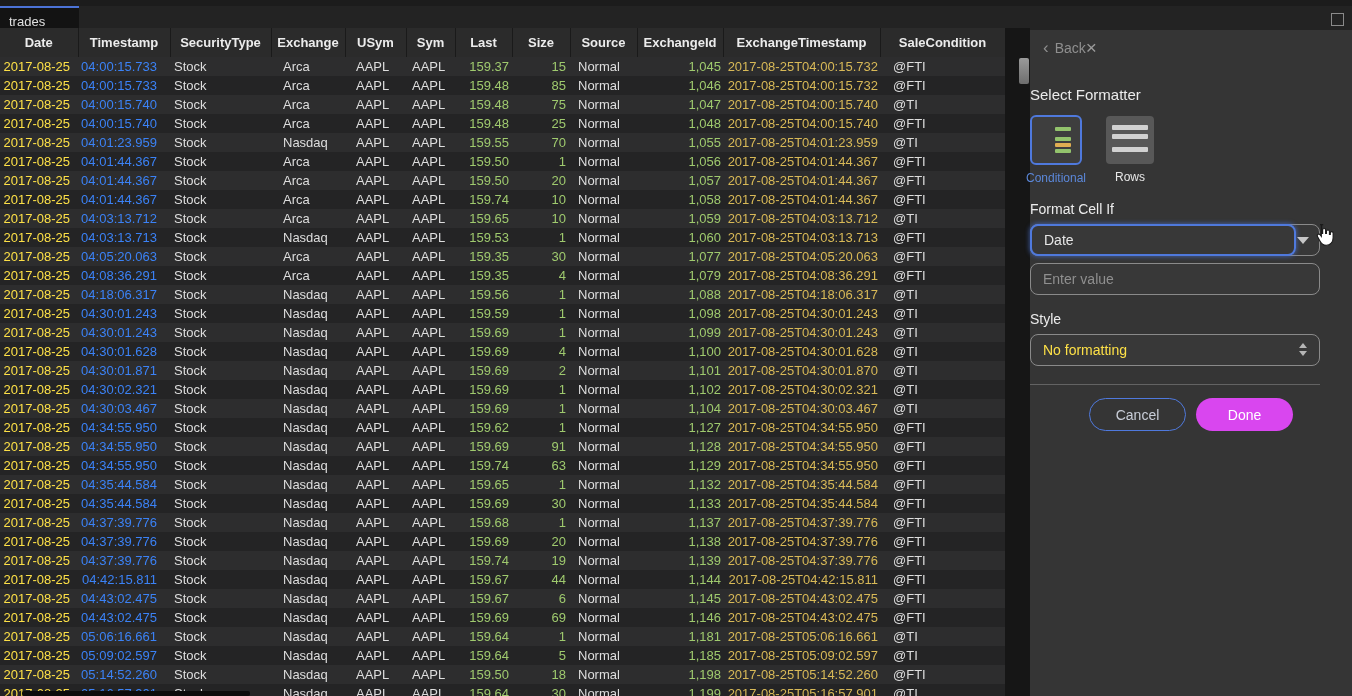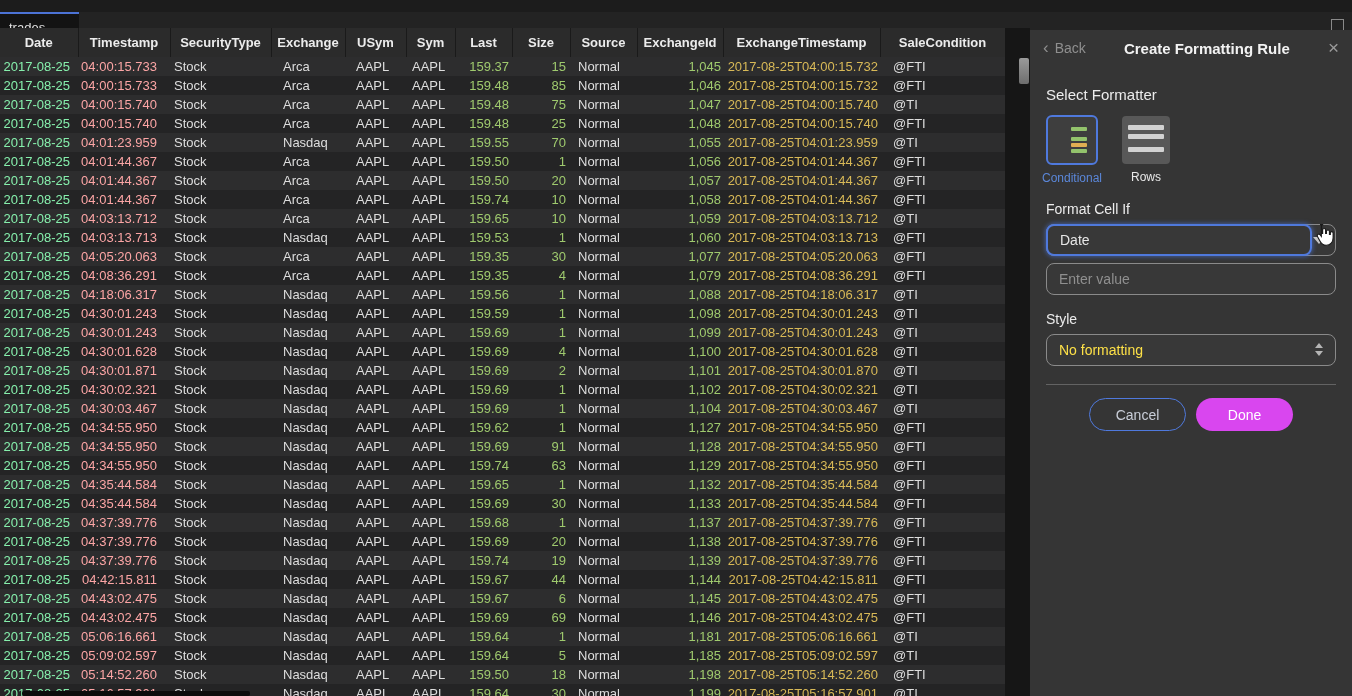--- a/index.html
+++ b/index.html
@@ -3,21 +3,21 @@
 <meta charset="utf-8">
 <style>
   * { margin:0; padding:0; box-sizing:border-box; }
   html,body { background:#111; }
   .screen {
     position:relative; width:1352px; height:696px; overflow:hidden;
     background:#1c1c1c; font-family:"Liberation Sans","DejaVu Sans",sans-serif;
     color:#e4e4e4; cursor:default;
   }
   
-  .topbar { position:absolute; left:0; top:12px; width:1352px; height:28px; background:#232323; }
+  .topbar { position:absolute; left:0; top:6px; width:1352px; height:28px; background:#232323; }
   .tab {
     position:absolute; left:0; top:0; width:79px; height:28px; background:#131313;
     border-top:2px solid #4c73d6; display:flex; align-items:center; padding-left:9px;
     font-size:13px; color:#e0e0e0;
   }
   .win-square {
     position:absolute; right:8px; top:7px; width:13px; height:13px;
     border:1.5px solid #8a8a8a; background:transparent;
   }
   
@@ -25,22 +25,22 @@
   table { border-collapse:collapse; table-layout:fixed; width:1005px; }
   thead th {
     height:29px; background:#2b2b2b; border-right:1px solid #1a1a1a;
     font-size:13px; font-weight:bold; color:#ececec; text-align:center; white-space:nowrap; overflow:hidden;
   }
   tbody td {
     height:19px; font-size:13px; color:#dedede; white-space:nowrap; overflow:hidden; line-height:19px;
   }
   tbody tr:nth-child(odd)  { background:#2d2d2e; }
   tbody tr:nth-child(even) { background:#242425; }
-  .c0  { text-align:right; padding-right:8px;  color:#86efac; }
-  .c1  { text-align:right; padding-right:13px; color:#fca5a5; }
+  .c0  { text-align:right; padding-right:8px;  color:#fde047; }
+  .c1  { text-align:right; padding-right:13px; color:#3b82f6; }
   .c2  { text-align:left;  padding-left:4px; }
   .c3  { text-align:left;  padding-left:12px; }
   .c4  { text-align:left;  padding-left:11px; }
   .c5  { text-align:left;  padding-left:6px; }
   .c6  { text-align:right; padding-right:3px;  color:#9fca6e; }
   .c7  { text-align:right; padding-right:4px;  color:#9fca6e; }
   .c8  { text-align:left;  padding-left:8px; }
   .c9  { text-align:right; padding-right:2px;  color:#9fca6e; }
   .c10 { text-align:right; padding-right:2px;  color:#d8b957; }
   .c11 { text-align:left;  padding-left:13px; }
@@ -55,21 +55,21 @@
   }
   
   .panel {
     position:absolute; left:1030px; top:30px; width:322px; height:666px; background:#353535;
   }
   .panel-header { display:flex; align-items:center; height:32px; padding:0 13px; margin-top:2px; }
   .back-btn { display:flex; align-items:center; gap:6px; color:#8f8f8f; font-size:14px; cursor:pointer; }
   .back-chevron { font-size:17px; line-height:14px; color:#8f8f8f; }
   .panel-title { flex:1; text-align:center; font-size:15px; font-weight:bold; color:#f2f2f2; }
   .close-btn { color:#9a9a9a; font-size:19px; line-height:16px; cursor:pointer; }
-  .panel-body { padding:0 16px; }
+  .panel-body { padding:0 0; }
   .section-heading { font-size:15px; color:#ececec; margin-top:22px; }
   .formatter-row { display:flex; gap:22px; margin-top:12px; }
   .formatter-option { display:flex; flex-direction:column; align-items:center; width:52px; cursor:pointer; }
   .tile { width:52px; height:50px; border-radius:6px; position:relative; }
   .tile-conditional { background:#3e3e3e; border:2px solid #4f79dd; }
   .tile-rows { background:#585858; width:48px; height:48px; margin-top:1px; border-radius:4px; }
   .cond-bars { position:absolute; right:9px; top:10px; display:flex; flex-direction:column; align-items:stretch; width:16px; }
   .cond-bar { height:4px; border-radius:1px; }
   .cond-bar + .cond-bar { margin-top:2px; }
   .bar-green { background:#93c36c; }
@@ -638,21 +638,20 @@
     <div class="vscroll-thumb"></div>
   </div>
   <div class="hscroll-thumb"></div>
 
   <div class="panel">
     <div class="panel-header">
       <div class="back-btn">
         <span class="back-chevron">‹</span>
         <span>Back</span>
       </div>
-      <div class="panel-title">Create Formatting Rule</div>
       <div class="close-btn">×</div>
     </div>
 
     <div class="panel-body">
       <div class="section-heading">Select Formatter</div>
 
       <div class="formatter-row">
         <div class="formatter-option">
           <div class="tile tile-conditional">
             <div class="cond-bars">

